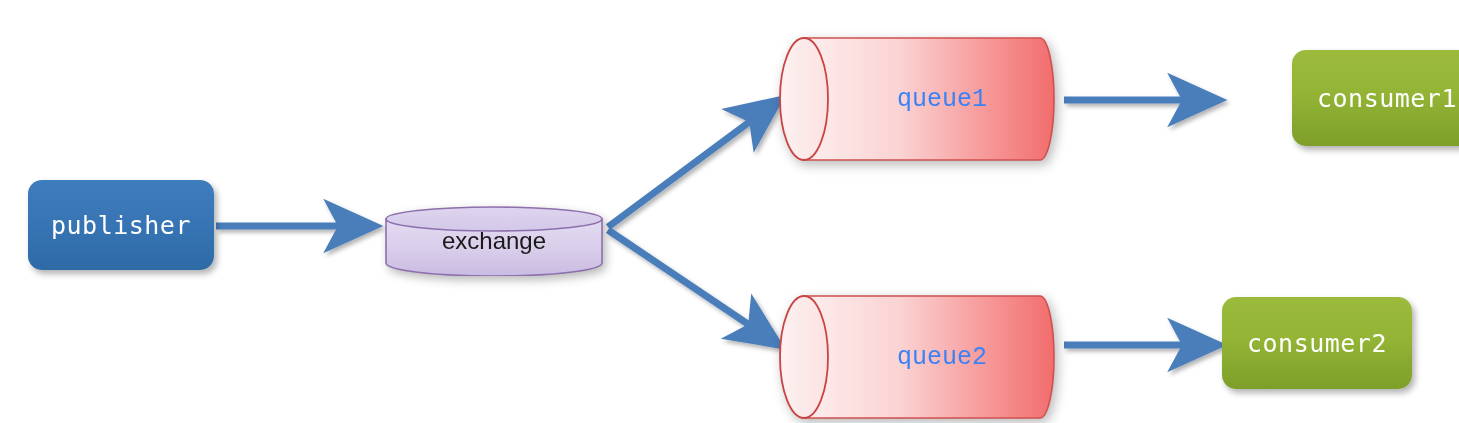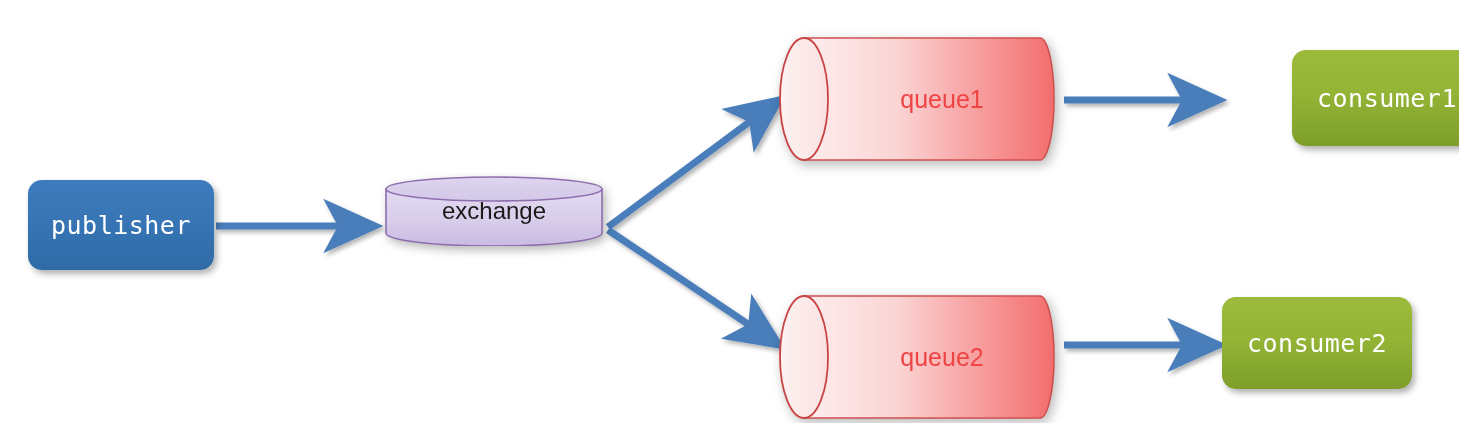--- a/index.html
+++ b/index.html
@@ -39,21 +39,21 @@
     background: linear-gradient(to bottom, #9cbb3c 0%, #93b435 45%, #7d9f2a 100%);
   }
   .node-box.consumer2 {
     left: 1222px; top: 297px; width: 190px;  height: 92px;
     background: linear-gradient(to bottom, #9cbb3c 0%, #93b435 45%, #7d9f2a 100%);
   }
 
   
   .exchange-wrap {
     position: absolute;
-    left: 384px;  top: 176px;
+    left: 384px;  top: 206px;
     width: 220px;  height: 70px;
     filter: drop-shadow(3px 4px 5px rgba(0,0,0,0.28));
   }
   .exchange-wrap svg { display: block; width: 100%; height: 100%; }
   .exchange-label {
     position: absolute;
     left: 0; top: 0; width: 100%; height: 100%;
     display: flex; align-items: center; justify-content: center;
     font-family: "Liberation Sans", sans-serif;
     font-size: 24px;
@@ -68,23 +68,23 @@
     width: 288px;  height: 128px;
     filter: drop-shadow(3px 4px 6px rgba(0,0,0,0.28));
   }
   .queue-wrap.q1 { left: 778px; top: 35px; }
   .queue-wrap.q2 { left: 778px; top: 293px; }
   .queue-wrap svg { display: block; width: 100%; height: 100%; }
   .queue-label {
     position: absolute;
     left: 40px; top: 0; width: calc(100% - 40px); height: 100%;
     display: flex; align-items: center; justify-content: center;
-    font-family: Liberation Sans, sans-serif;
+    font-family: Liberation Mono, monospace;
     font-size: 25px;
-    color: #ef4444;
+    color: #3b82f6;
     white-space: nowrap;
     pointer-events: none;
   }
 
   
   .arrow-layer {
     position: absolute;
     left: 0; top: 0; width: 1459px; height: 423px;
     pointer-events: none;
   }

